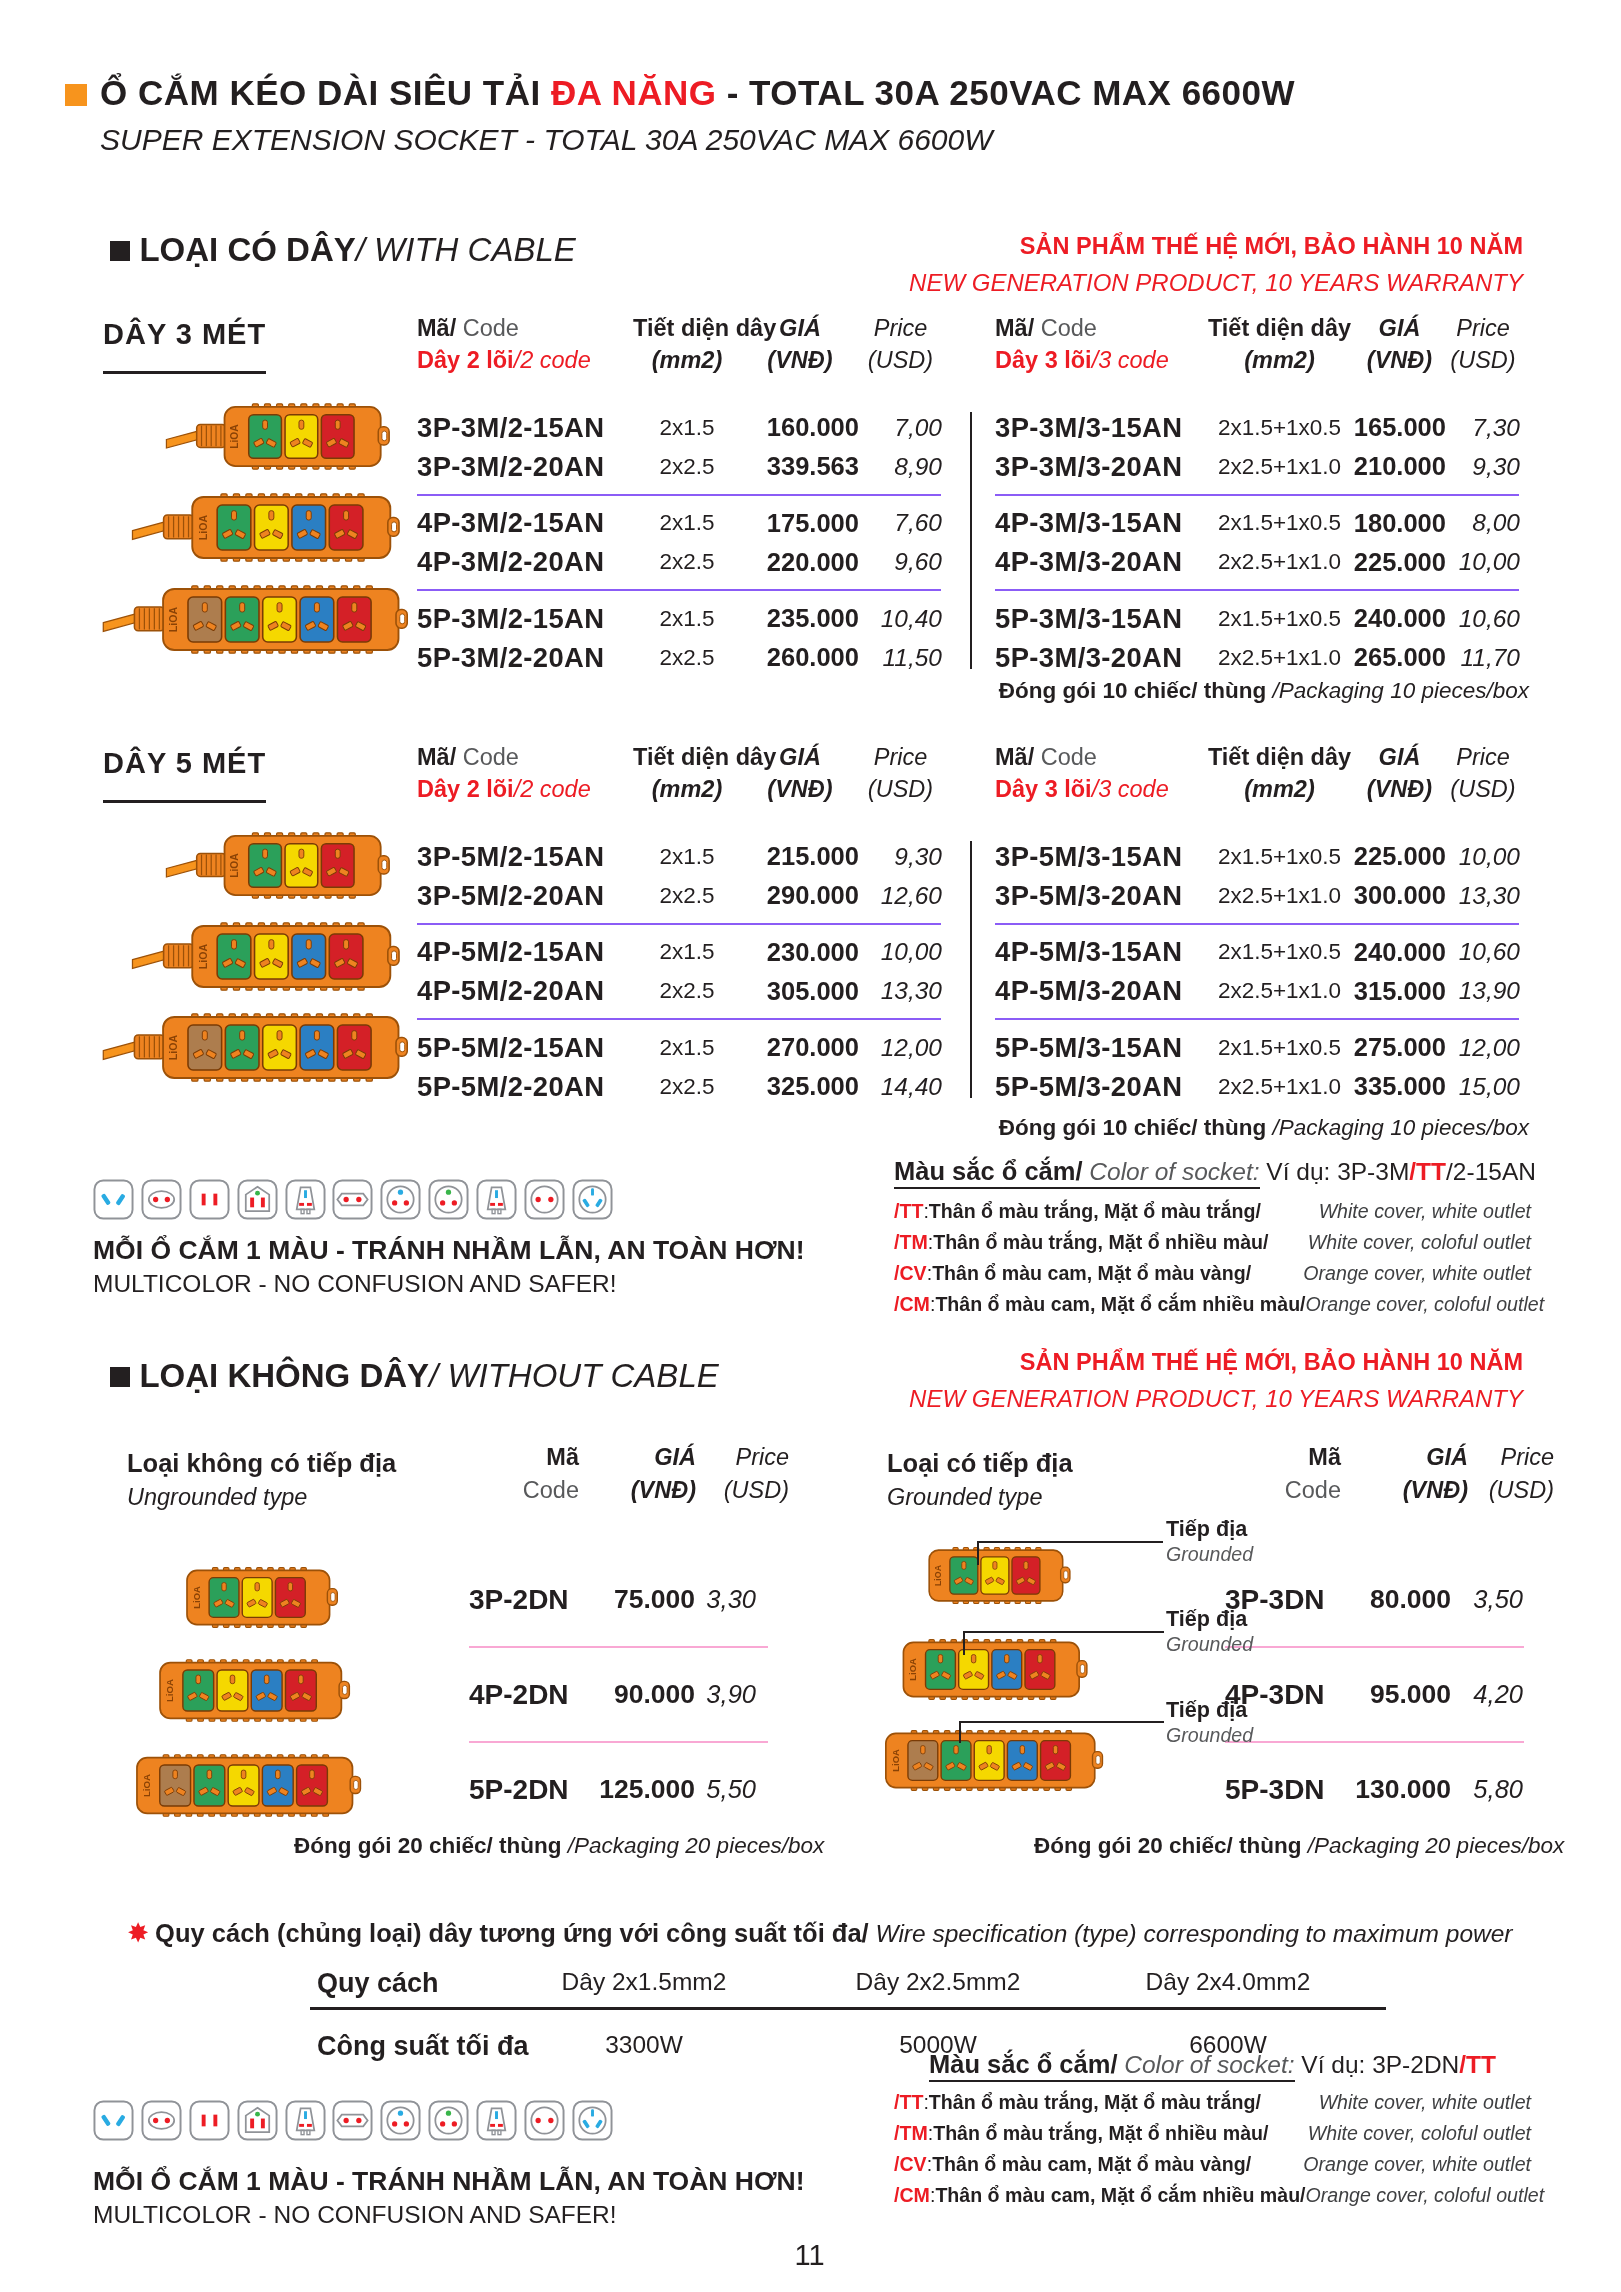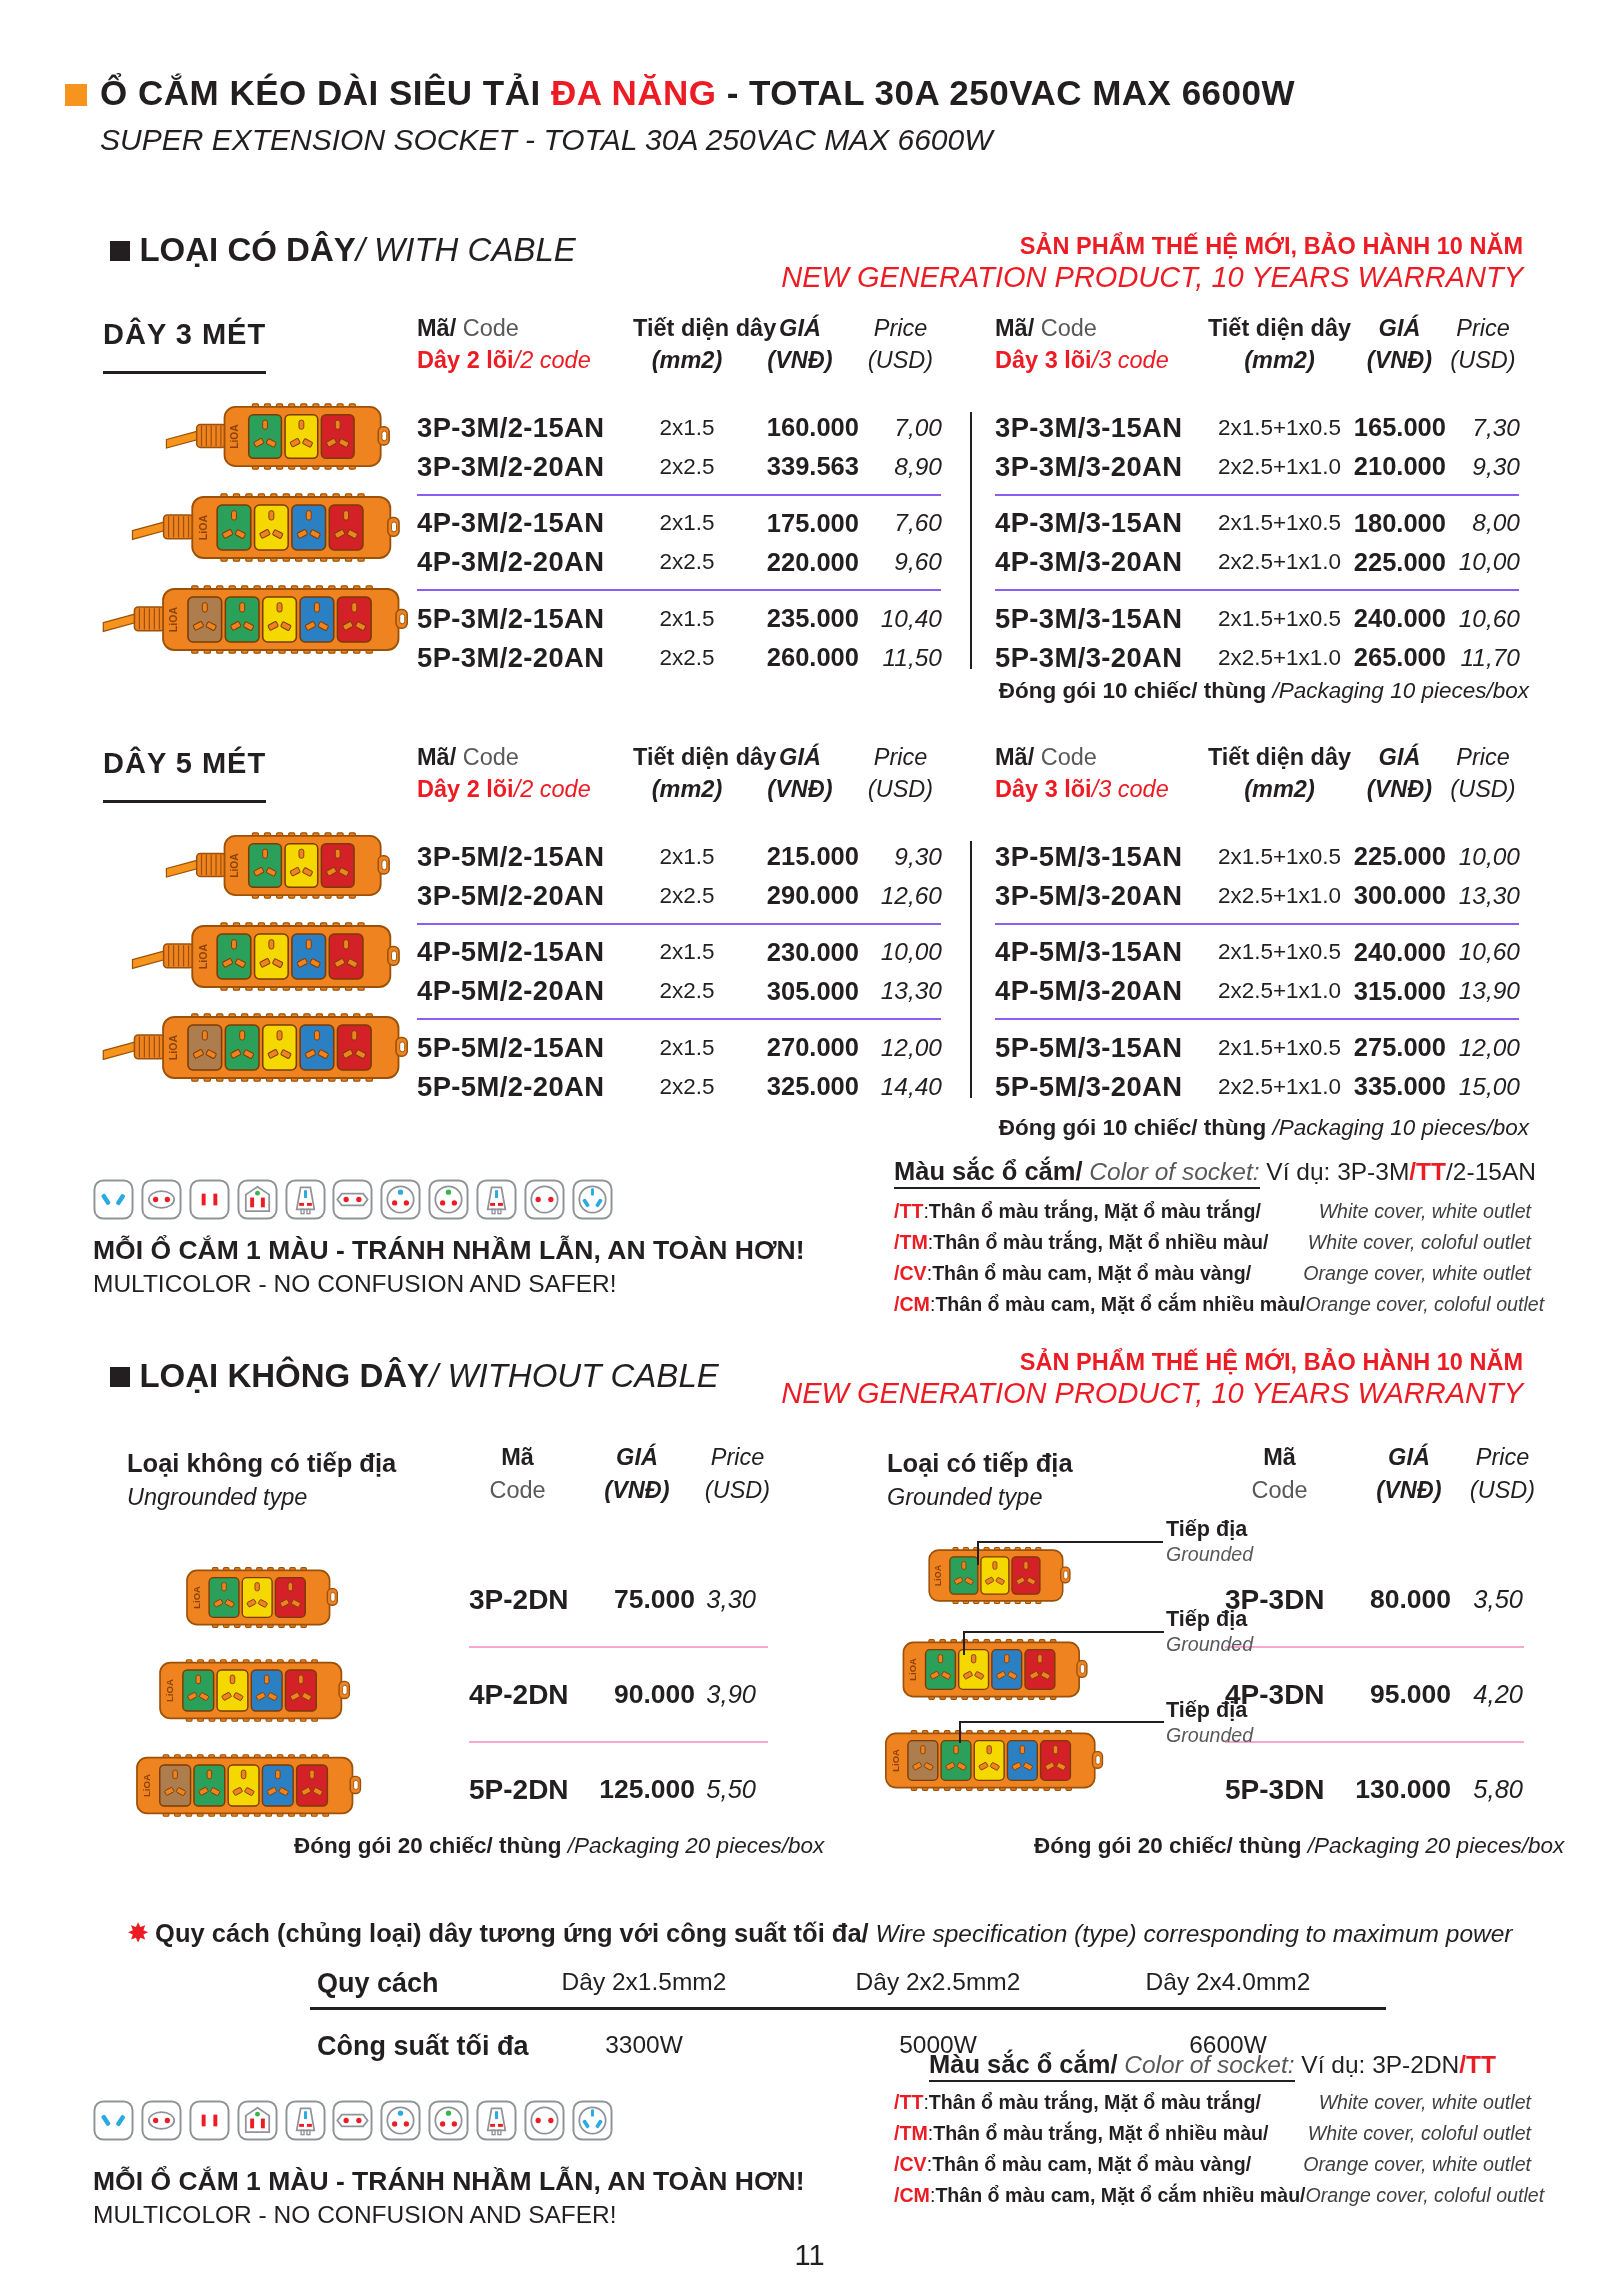--- a/index.html
+++ b/index.html
@@ -17,21 +17,21 @@
   .bullet-black{display:inline-block;width:19.6px;height:19.6px;background:#231F20;margin-right:9.8px;}
   .main-title{font-size:35px;font-weight:bold;letter-spacing:0.5px;}
   .main-sub{font-size:30px;font-style:italic;}
 
   .sec-title{font-size:33px;}
   .sec-title .vi{font-weight:bold;}
   .sec-title .en{font-style:italic;font-weight:normal;}
 
   .promo{text-align:right;color:#ED1C24;}
   .promo .vi{font-size:23.5px;font-weight:bold;}
-  .promo .en{font-size:29px;font-style:italic;margin-top:1px;}
+  .promo .en{font-size:24px;font-style:italic;margin-top:9px;}
 
   .tbl-label{font-size:29px;font-weight:bold;letter-spacing:1px;border-bottom:3.9px solid #231F20;padding-bottom:20px;}
 
   
   .t-head{display:grid;line-height:32px;font-size:23.5px;}
   .t-head.gridL{grid-template-columns:216px 108px 118px 83px;}
   .t-head.gridR{grid-template-columns:211px 147px 93px 74px;}
   .t-head>div{white-space:nowrap;}
   .hc{text-align:center;}
   .t-data{width:524px;}
@@ -62,21 +62,21 @@
   .lg-title .vi{font-weight:bold;font-size:25.5px;}
   .lg-title .en{font-style:italic;color:#58595B;}
   .lg-line{display:flex;font-size:19.6px;line-height:31px;white-space:nowrap;}
   .lg-code{color:#ED1C24;font-weight:bold;}
   .lg-vi{font-weight:bold;}
   .lg-en{font-style:italic;color:#3f4042;margin-left:auto;}
 
   
   .nc-type .vi{font-size:25.5px;font-weight:bold;}
   .nc-type .en{font-size:23.5px;font-style:italic;margin-top:5.9px;}
-  .nch{position:absolute;text-align:center;line-height:33px;font-size:23.5px;white-space:nowrap;}
+  .nch{position:absolute;text-align:right;line-height:33px;font-size:23.5px;white-space:nowrap;}
   .nc-rows{position:absolute;width:299px;}
   .nc-row{display:grid;height:93px;align-items:center;white-space:nowrap;}
   .nc-row+.nc-row{border-top:2px solid #f9a8d4;}
   .ncL .nc-row{grid-template-columns:116px 110px 61px;}
   .ncR .nc-row{grid-template-columns:116px 110px 72px;}
   .nc-code{font-weight:bold;font-size:28px;}
   .nc-vnd{font-weight:bold;font-size:26.5px;text-align:right;}
   .nc-usd{font-style:italic;font-size:25.5px;text-align:right;}
 
   .callout{position:absolute;line-height:24.5px;}

